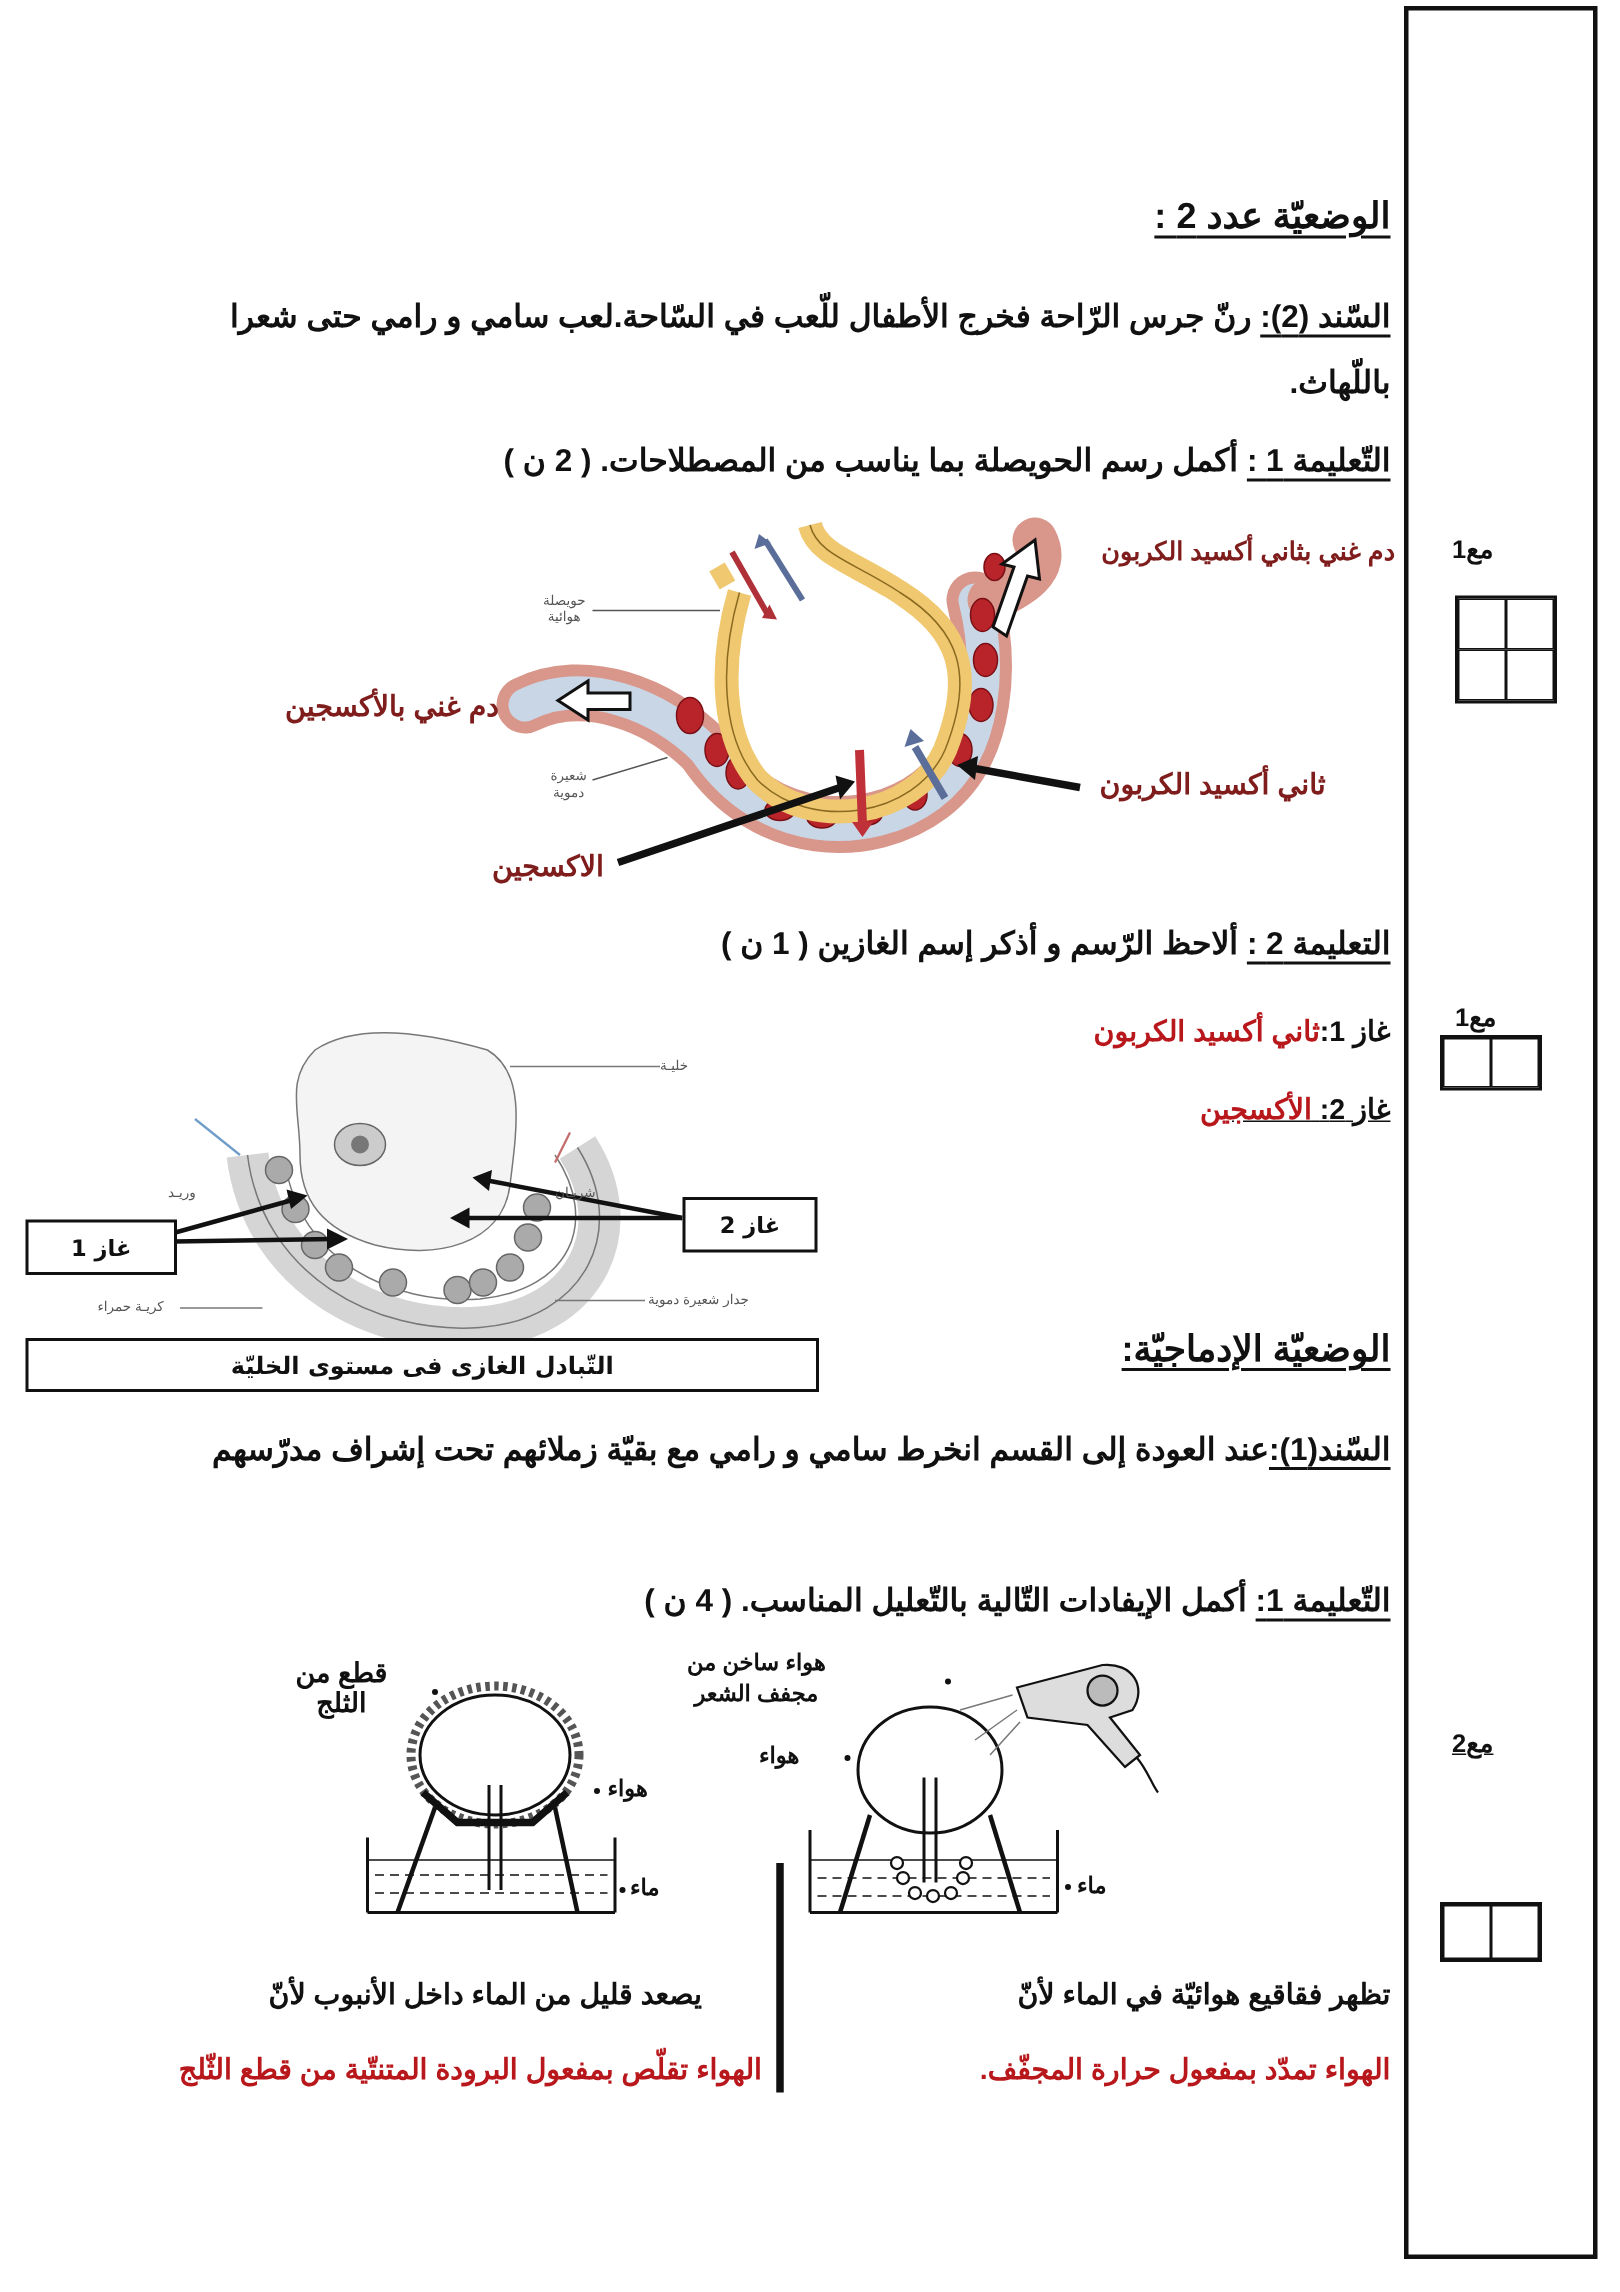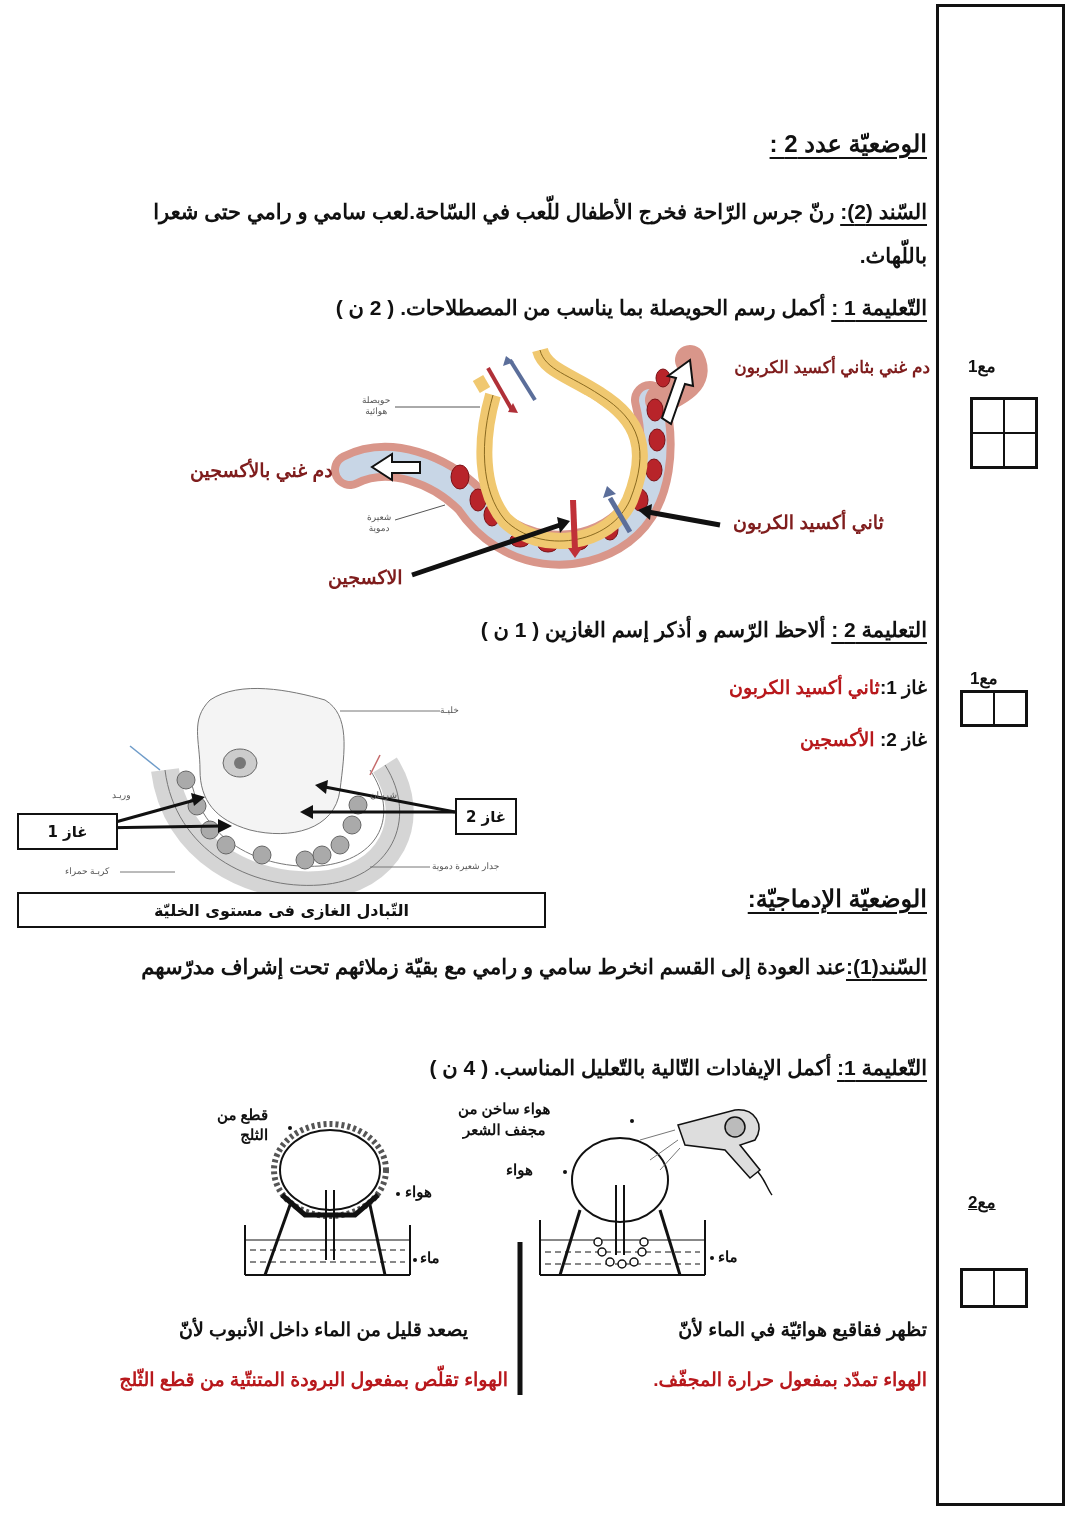--- a/index.html
+++ b/index.html
@@ -36,21 +36,21 @@
   <div></div>
     <div></div>
 </div>
 
 <div class="abs mark-label rtl" style="left:970px; top:668px;">مع1</div>
 <div class="abs grid-box" style="left:960px; top:690px; width:68px; height:37px; grid-template-columns:1fr 1fr;">
   <div></div>
     <div></div>
 </div>
 
-<div class="abs mark-label rtl" style="left:968px; top:1192px;text-decoration:underline;">مع2</div>
+<div class="abs mark-label rtl" style="left:968px; top:1152px;text-decoration:underline;">مع2</div>
 <div class="abs grid-box" style="left:960px; top:1268px; width:68px; height:40px; grid-template-columns:1fr 1fr;">
   <div></div>
     <div></div>
 </div>
 
 <div class="abs heading u rtl" style="right:153px; top:130px;">الوضعيّة عدد 2 :</div>
 
 <div class="abs rtl text-lg" style="right:153px; top:190px; width:860px;">
   <span class="u">السّند (2):</span><span> رنّ جرس الرّاحة فخرج الأطفال للّعب في السّاحة.لعب سامي و رامي حتى شعرا</span><br>
   <span>باللّهاث.</span>
@@ -126,21 +126,21 @@
     <div>دموية</div>
 </div>
 
 <div class="abs rtl text-lg" style="right:153px; top:608px;">
   <span class="u">التعليمة 2 :</span><span> ألاحظ الرّسم و أذكر إسم الغازين ( 1 ن )</span>
 </div>
 
 <div class="abs rtl text-md" style="right:153px; top:676px;">
   <span>غاز 1:</span><span class="red">ثاني أكسيد الكربون</span>
 </div>
-<div class="abs rtl text-md" style="right:153px; top:728px;">
+<div class="abs rtl text-md" style="right:153px; top:728px;text-decoration:underline;">
   <span>غاز 2:</span> <span class="red">الأكسجين</span>
 </div>
 
 <svg style="left:0; top:0; width:1080px; height:1528px; pointer-events:none;">
 
   <path d="M 165 770 C 175 850 250 890 320 885 C 390 880 420 820 385 765" fill="none" stroke="#888" stroke-width="28" opacity="0.35"></path>
   <path d="M 165 770 C 175 850 250 890 320 885 C 390 880 420 820 385 765" fill="none" stroke="#777" stroke-width="1"></path>
   <path d="M 190 775 C 200 840 260 870 320 866 C 380 860 400 815 370 770" fill="none" stroke="#777" stroke-width="1"></path>
   <g fill="#aaa" stroke="#666" stroke-width="1">
     <circle cx="186" cy="780" r="9"></circle>
@@ -177,21 +177,21 @@
   <line x1="120" y1="872" x2="175" y2="872" stroke="#777" stroke-width="1"></line>
 </svg>
 
 <div class="abs label-small rtl" style="left:440px; top:705px;">خليـة</div>
 <div class="abs label-small rtl" style="left:112px; top:790px;">وريـد</div>
 <div class="abs label-small rtl" style="left:370px; top:790px;">شريـان</div>
 <div class="abs label-small rtl" style="left:432px; top:861px;">جدار شعيرة دموية</div>
 <div class="abs label-small rtl" style="left:65px; top:866px;">كريـة حمراء</div>
 
 <div class="abs boxed rtl" style="left:17px; top:813px; width:101px; height:37px; font-size:15px; font-weight:bold;">غاز 1</div>
-<div class="abs boxed rtl" style="left:455px; top:798px; width:62px; height:37px; font-size:15px; font-weight:bold;">غاز 2</div>
+<div class="abs boxed rtl" style="left:455px; top:798px; width:90px; height:37px; font-size:15px; font-weight:bold;">غاز 2</div>
 <div class="abs boxed rtl" style="left:17px; top:892px; width:529px; height:36px; font-size:16px; font-weight:bold;">التّبادل الغازى فى مستوى الخليّة</div>
 
 <div class="abs heading u rtl" style="right:153px; top:885px;">الوضعيّة الإدماجيّة:</div>
 
 <div class="abs rtl text-lg" style="right:153px; top:938px; width:870px; line-height:58px;">
   <span class="u">السّند(1):</span><span>عند العودة إلى القسم انخرط سامي و رامي مع بقيّة زملائهم تحت إشراف مدرّسهم</span><br>
 </div>
 
 <div class="abs rtl text-lg" style="right:153px; top:1046px;">
   <span class="u">التّعليمة 1:</span><span> أكمل الإيفادات التّالية بالتّعليل المناسب. ( 4 ن )</span>
@@ -250,21 +250,21 @@
   <g stroke="#777" stroke-width="1">
     <line x1="675" y1="1130" x2="640" y2="1140"></line>
     <line x1="678" y1="1140" x2="650" y2="1160"></line>
     <line x1="680" y1="1148" x2="660" y2="1170"></line>
   </g>
   <circle cx="632" cy="1121" r="2" fill="#111"></circle>
   <circle cx="565" cy="1172" r="2" fill="#111"></circle>
   <circle cx="712" cy="1258" r="2" fill="#111"></circle>
 </svg>
 
-<div class="abs rtl text-md" style="left:197px; top:1105px; font-size:15px; line-height:20px; text-align:right;margin-left:20px;">
+<div class="abs rtl text-md" style="left:197px; top:1105px; font-size:18px; line-height:20px; text-align:center;">
   <div>قطع من</div>
     <div>الثلج</div>
 </div>
 <div class="abs rtl text-md" style="left:405px; top:1183px; font-size:15px;">هواء</div>
 <div class="abs rtl text-md" style="left:420px; top:1249px; font-size:15px;">ماء</div>
 
 <div class="abs rtl text-md" style="left:458px; top:1098px; font-size:15px; line-height:21px; text-align:center;">
   <div>هواء ساخن من</div>
     <div>مجفف الشعر</div>
 </div>

